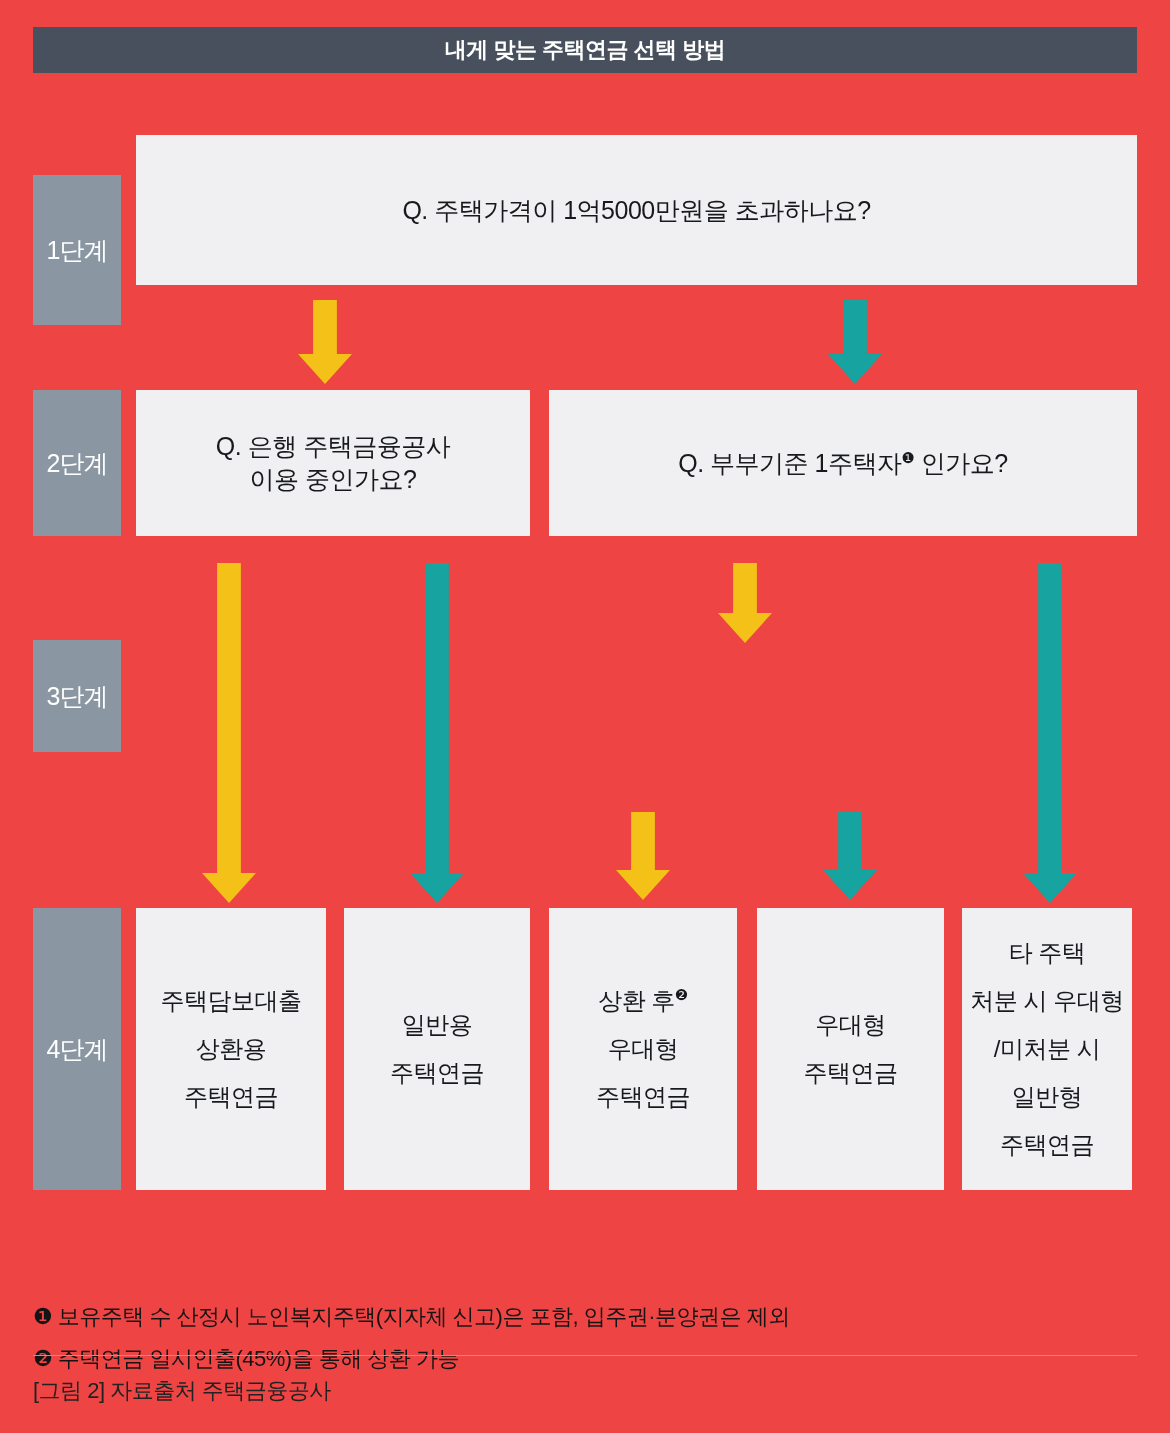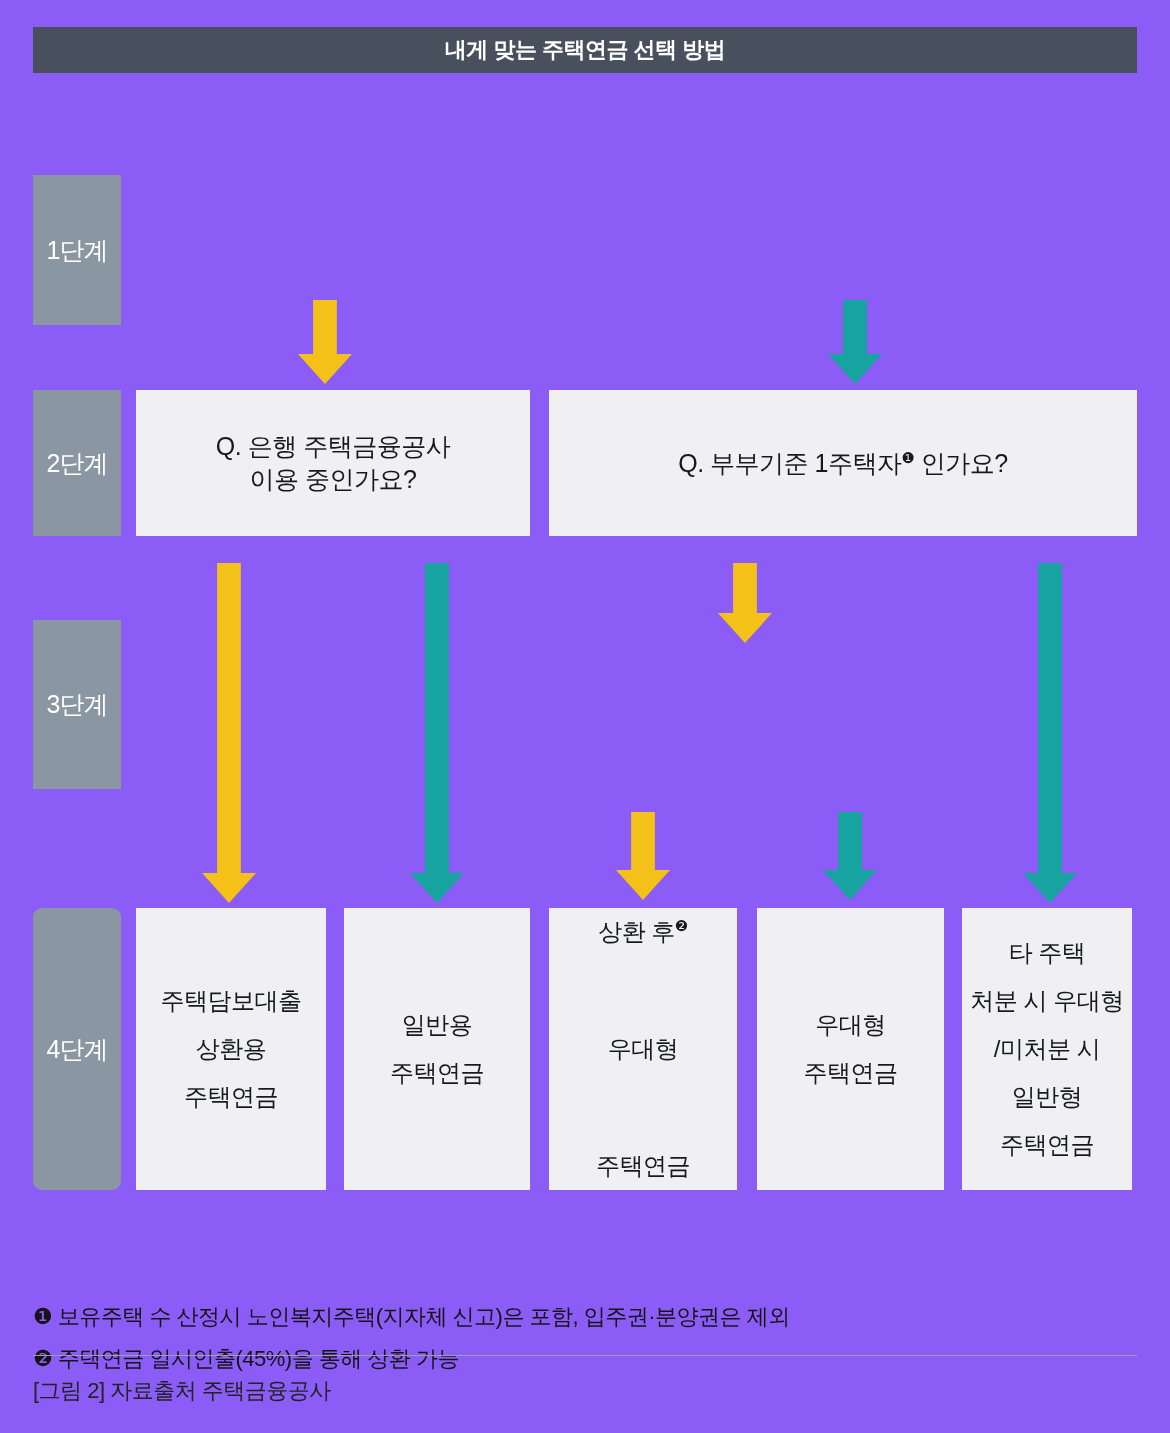--- a/index.html
+++ b/index.html
@@ -1,17 +1,17 @@
 <!DOCTYPE html>
 <html><head>
 <meta charset="utf-8">
 <style>
   html,body{margin:0;padding:0;background:#ffffff;}
   .page{
-    position:relative;width:1170px;height:1433px;background:#8b5cf6;
+    position:relative;width:1170px;height:1433px;background:#ef4444;
     font-family:"Liberation Sans","DejaVu Sans",sans-serif;color:#17191c;overflow:hidden;
   }
   .hdr{
     position:absolute;left:33px;top:27px;width:1104px;height:46px;
     background:#47505c;color:#ffffff;display:flex;align-items:center;justify-content:center;
     font-size:22px;font-weight:700;letter-spacing:-0.5px;
   }
   .stage{
     position:absolute;left:33px;width:88px;background:#8a97a2;color:#ffffff;
     display:flex;align-items:center;justify-content:center;font-size:25px;font-weight:500;
@@ -44,23 +44,26 @@
 <body>
 
 <div class="page">
 
   <div class="hdr">
     <span>내게 맞는 주택연금 선택 방법</span>
   </div>
 
   <div class="stage" style="top:135px;height:150px;margin-top:40px;">1단계</div>
   <div class="stage" style="top:390px;height:146px;">2단계</div>
-  <div class="stage" style="top:620px;height:169px;">3단계</div>
-  <div class="stage" style="top:908px;height:282px;border-radius:9px;">4단계</div>
+  <div class="stage" style="top:640px;height:112px;">3단계</div>
+  <div class="stage" style="top:908px;height:282px;">4단계</div>
 
+  <div class="qbox" style="left:136px;top:135px;width:1001px;height:150px;">
+    <span>Q. 주택가격이 1억5000만원을 초과하나요?</span>
+  </div>
 
   <div class="arrow yellow" style="left:298px;top:300px;height:84px;"></div>
   <div class="arrow teal" style="left:828px;top:300px;height:84px;"></div>
 
   <div class="qbox" style="left:136px;top:390px;width:394px;height:146px;">
     <span class="ml">Q. 은행 주택금융공사
 이용 중인가요?</span>
   </div>
   <div class="qbox" style="left:549px;top:390px;width:588px;height:146px;">
     <span><span>Q. 부부기준 1주택자</span><sup class="sup">❶</sup><span> 인가요?</span></span>
@@ -79,21 +82,21 @@
 
   <div class="rbox" style="left:136px;width:190px;">
     <span class="ml">주택담보대출
 상환용
 주택연금</span>
   </div>
   <div class="rbox" style="left:344px;width:186px;">
     <span class="ml">일반용
 주택연금</span>
   </div>
-  <div class="rbox" style="left:549px;width:188px;justify-content:space-between;">
+  <div class="rbox" style="left:549px;width:188px;">
     <div class="rline"><span>상환 후</span><sup class="sup">❷</sup></div>
     <div class="rline">우대형</div>
     <div class="rline">주택연금</div>
   </div>
   <div class="rbox" style="left:757px;width:187px;">
     <span class="ml">우대형
 주택연금</span>
   </div>
   <div class="rbox" style="left:962px;width:170px;">
     <span class="ml">타 주택

